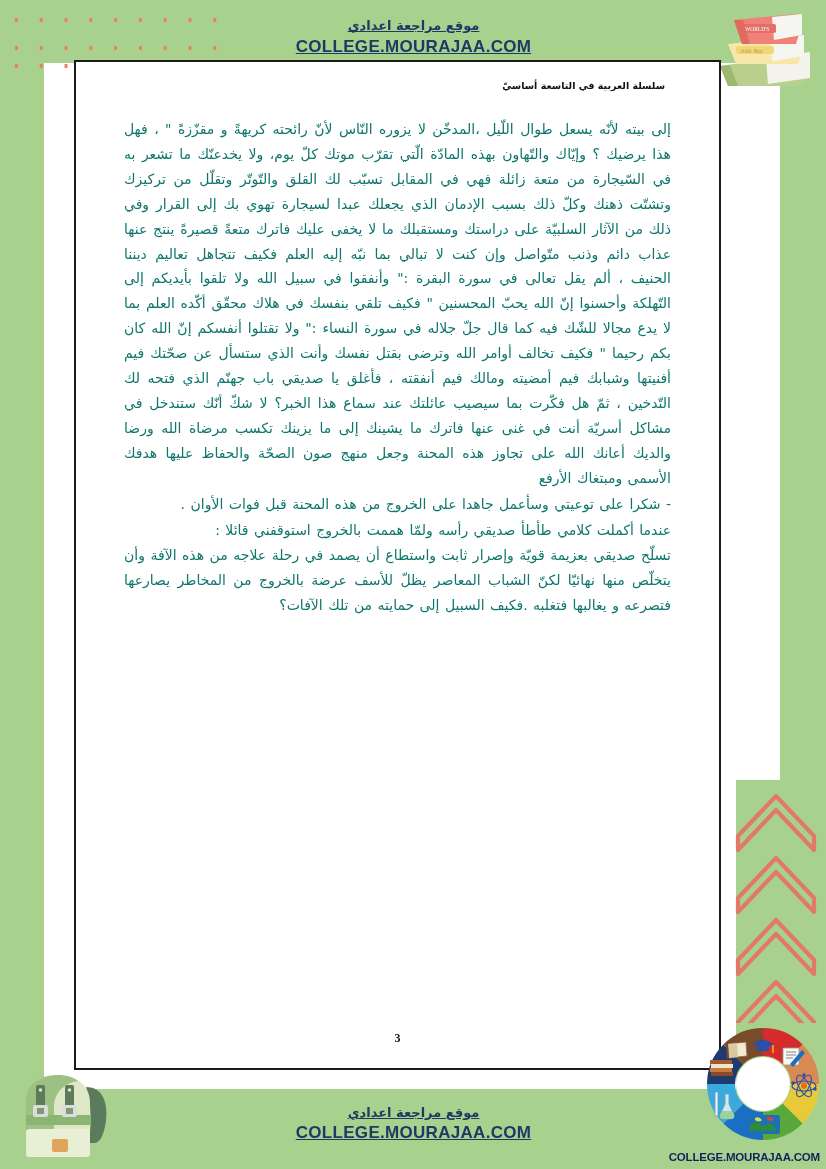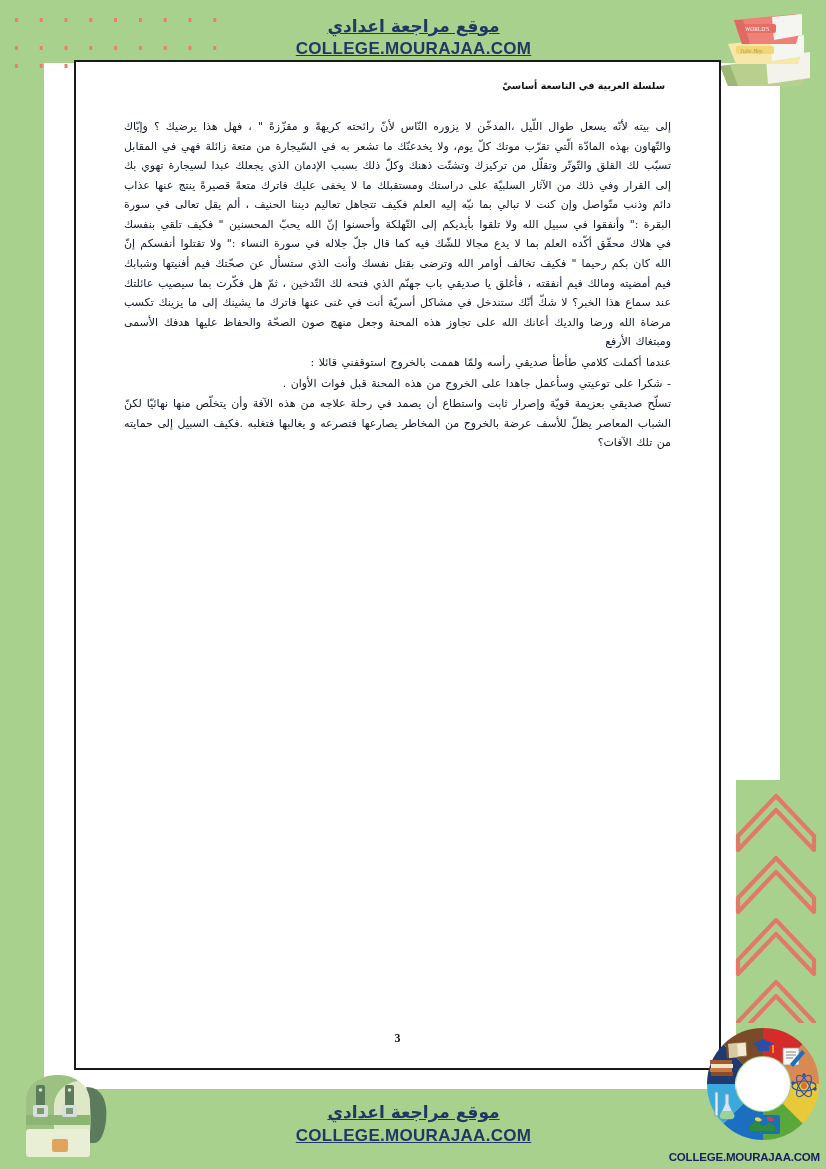--- a/index.html
+++ b/index.html
@@ -95,21 +95,21 @@
     border-bottom-right-radius: 16px;
     display: flex;
     flex-direction: column;
     align-items: center;
     justify-content: center;
     gap: 1px;
   }
   .banner-ar {
     direction: rtl;
     font-family: "DejaVu Sans", sans-serif;
-    font-size: 17px;
+    font-size: 13px;
     font-weight: bold;
     color: #1f3864;
     text-decoration: underline;
     letter-spacing: .2px;
     line-height: 1.25;
   }
   .banner-url {
     font-family: "Liberation Sans", sans-serif;
     font-size: 17px;
     font-weight: bold;
@@ -159,23 +159,23 @@
     color: #111;
     margin: 0 0 26px 0;
     padding-right: 6px;
   }
 
   .doc-body {
     direction: rtl;
     text-align: justify;
     text-align-last: right;
     font-family: "DejaVu Sans", sans-serif;
-    font-size: 11px;
+    font-size: 14px;
     line-height: 1.78;
-    color: #0f172a;
+    color: #0f766e;
     word-spacing: 1px;
   }
   .doc-body p {
     margin: 0 0 1px 0;
   }
   .para-dialog {
     text-align: right;
     text-align-last: right;
   }
   .para-gap {
@@ -273,22 +273,22 @@
         <path d="M28 12 L36 36 L44 36 L37 12 Z" fill="#e06a61"></path>
       </g>
     </svg>
   </div>
 
   <div class="sheet">
     <div class="sheet-inner">
       <div class="doc-header">سلسلة العربية في التاسعة أساسيّ</div>
       <div class="doc-body">
         <p>إلى بيته لأنّه يسعل طوال اللّيل ،المدخّن لا يزوره النّاس لأنّ رائحته كريهةً و مقزّزةً " ، فهل هذا يرضيك ؟ وإيّاك والتّهاون بهذه المادّة الّتي تقرّب موتك كلّ يوم، ولا يخدعنّك ما تشعر به في السّيجارة من متعة زائلة فهي في المقابل تسبّب لك القلق والتّوتّر وتقلّل من تركيزك وتشتّت ذهنك وكلّ ذلك بسبب الإدمان الذي يجعلك عبدا لسيجارة تهوي بك إلى القرار وفي ذلك من الآثار السلبيّة على دراستك ومستقبلك ما لا يخفى عليك فاترك متعةً قصيرةً ينتج عنها عذاب دائم وذنب متّواصل وإن كنت لا تبالي بما نبّه إليه العلم فكيف تتجاهل تعاليم ديننا الحنيف ، ألم يقل تعالى في سورة البقرة :" وأنفقوا في سبيل الله ولا تلقوا بأيديكم إلى التّهلكة وأحسنوا إنّ الله يحبّ المحسنين " فكيف تلقي بنفسك في هلاك محقّق أكّده العلم بما لا يدع مجالا للشّك فيه كما قال جلّ جلاله في سورة النساء :" ولا تقتلوا أنفسكم إنّ الله كان بكم رحيما " فكيف تخالف أوامر الله وترضى بقتل نفسك وأنت الذي ستسأل عن صحّتك فيم أفنيتها وشبابك فيم أمضيته ومالك فيم أنفقته ، فأغلق يا صديقي باب جهنّم الذي فتحه لك التّدخين ، ثمّ هل فكّرت بما سيصيب عائلتك عند سماع هذا الخبر؟ لا شكّ أنّك ستندخل في مشاكل أسريّة أنت في غنى عنها فاترك ما يشينك إلى ما يزينك تكسب مرضاة الله ورضا والديك أعانك الله على تجاوز هذه المحنة وجعل منهج صون الصحّة والحفاظ عليها هدفك الأسمى ومبتغاك الأرفع</p>
+        <p class="para-dialog">- شكرا على توعيتي وسأعمل جاهدا على الخروج من هذه المحنة قبل فوات الأوان .</p>
         <p class="para-dialog">عندما أكملت كلامي طأطأ صديقي رأسه ولمّا هممت بالخروج استوقفني قائلا :</p>
-        <p class="para-dialog">- شكرا على توعيتي وسأعمل جاهدا على الخروج من هذه المحنة قبل فوات الأوان .</p>
         <p class="para-gap">تسلّح صديقي بعزيمة قويّة وإصرار ثابت واستطاع أن يصمد في رحلة علاجه من هذه الآفة وأن يتخلّص منها نهائيّا لكنّ الشباب المعاصر يظلّ للأسف عرضة بالخروج من المخاطر يصارعها فتصرعه و يغالبها فتغلبه .فكيف السبيل إلى حمايته من تلك الآفات؟</p>
       </div>
     </div>
     <div class="page-number">3</div>
   </div>
 
   <div class="chevrons">
     <svg viewBox="0 0 84 235" width="84" height="235" aria-hidden="true">
       <g fill="none" stroke="#e2786a" stroke-width="4.2" stroke-linejoin="round">
         <path d="M4 48 L42 8 L80 48 L80 62 L42 22 L4 62 Z"></path>

